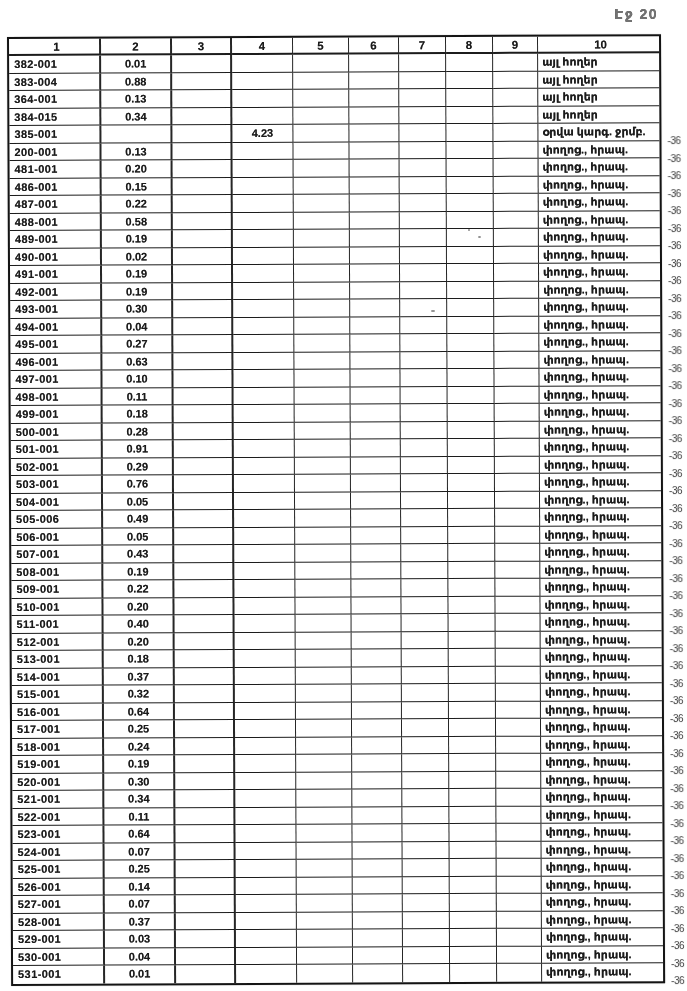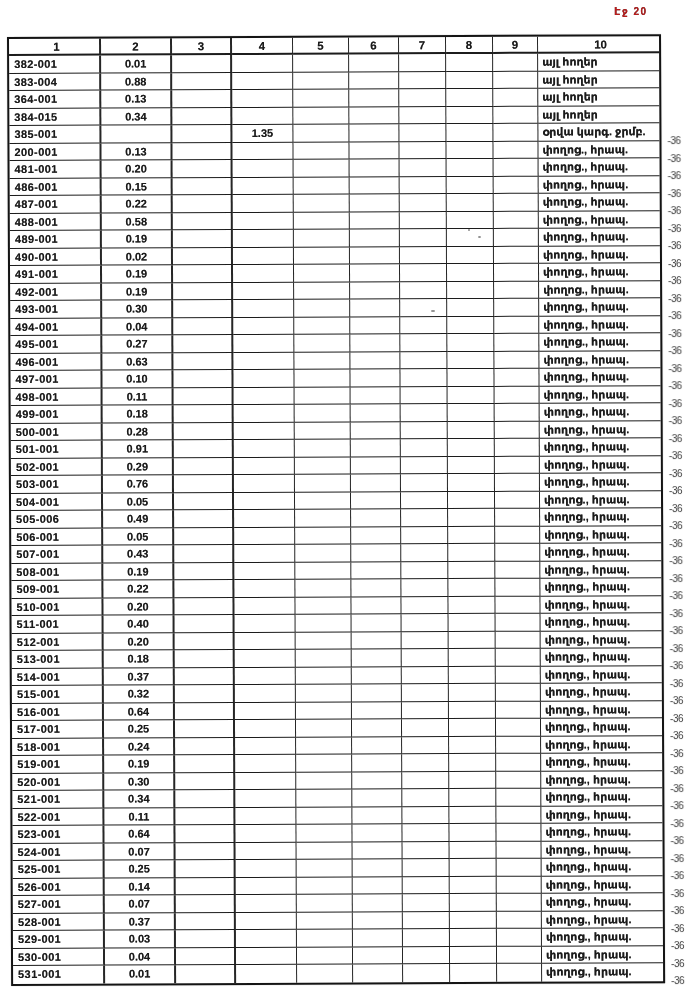--- a/index.html
+++ b/index.html
@@ -6,22 +6,22 @@
   body {
     width:687px; height:991px;
     background:#ffffff;
     font-family:"Liberation Sans","DejaVu Sans",sans-serif;
     color:#1b1b1b;
     position:relative;
     overflow:hidden;
   }
   .page-num {
     position:absolute; top:6px; left:614px;
-    font-size:10px; font-weight:bold; letter-spacing:1.5px;
-    color:#b91c1c;
+    font-size:14px; font-weight:bold; letter-spacing:1.5px;
+    color:#737373;
     text-shadow:0 0 0.6px rgba(10,10,10,0.8);
   }
   .tablewrap {
     position:absolute; left:7px; top:37px;
     transform:rotate(-0.25deg);
     transform-origin:0 0;
   }
   .tbl {
     width:650px;
     border:2px solid #141414;
@@ -134,21 +134,21 @@
     <div class="cell c8"></div>
     <div class="cell c9"></div>
     <div class="cell c10">այլ հողեր</div>
 
   </div>
 
   <div class="row">
     <div class="cell c1">385-001</div>
     <div class="cell c2"></div>
     <div class="cell c3"></div>
-    <div class="cell c4">1.35</div>
+    <div class="cell c4">4.23</div>
     <div class="cell c5"></div>
     <div class="cell c6"></div>
     <div class="cell c7"></div>
     <div class="cell c8"></div>
     <div class="cell c9"></div>
     <div class="cell c10">օրվա կարգ. ջրմբ.</div>
     <span class="note">-36</span>
   </div>
 
   <div class="row">

